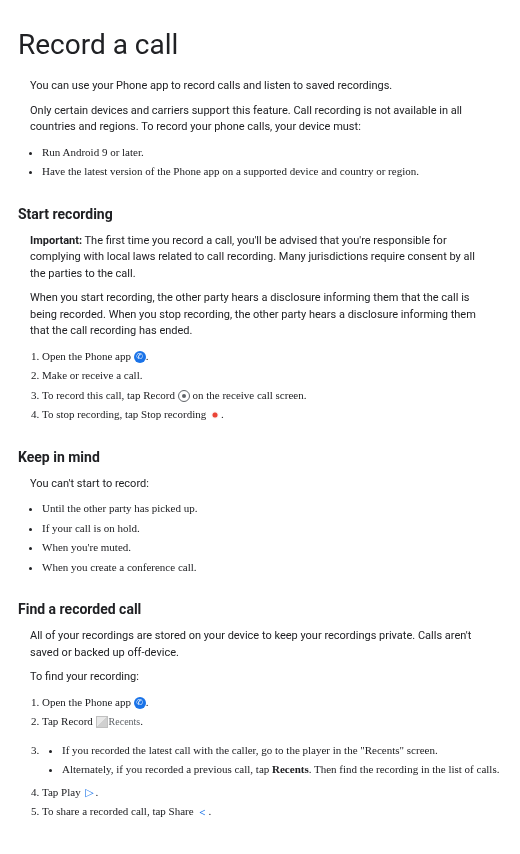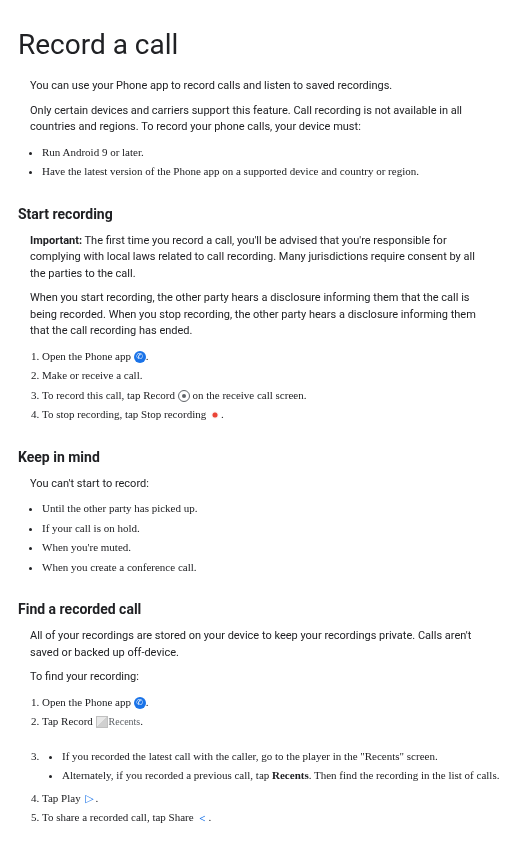--- a/index.html
+++ b/index.html
@@ -34,21 +34,21 @@
   }
   li {
     margin: 3px 0;
   }
   ul.bullets {
     list-style-type: disc;
   }
   ul.nested {
     list-style-type: disc;
     padding-left: 20px;
-    margin-top: 18px;
+    margin-top: 12px;
   }
   .icon {
     display: inline-flex;
     vertical-align: middle;
     width: 12px;
     height: 12px;
     align-items: center;
     justify-content: center;
   }
   .icon-phone {

